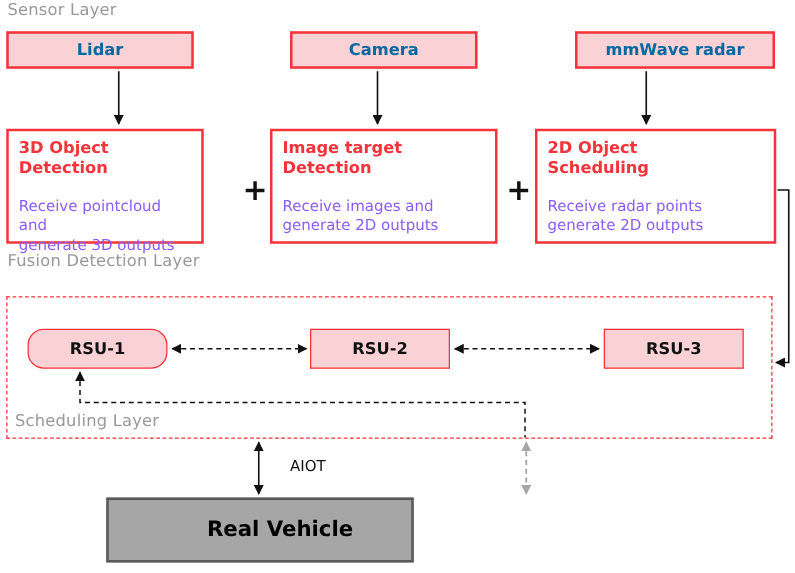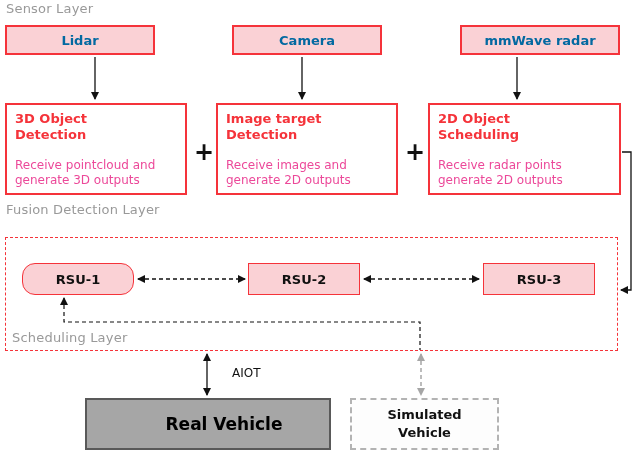--- a/index.html
+++ b/index.html
@@ -21,21 +21,21 @@
     background: #fff;
     border: 2px solid var(--red-stroke, #f5333a);
     padding: 6px 8px;
   }
   .det-title {
     color: var(--red-stroke, #f5333a);
     font-weight: bold; font-size: 13px; line-height: 1.25;
     white-space: pre-line;
   }
   .det-body {
-    margin-top: 14px; font-size: 12px; color: #ec4899; line-height: 1.3;
+    margin-top: 14px; font-size: 12px; color: #8b5cf6; line-height: 1.3;
     white-space: pre-line;
   }
 
   .plus { font-size: 24px; font-weight: bold; color: #111; }
 
   .dashed-container { border: 1px dashed var(--red-stroke, #f5333a); background: transparent; }
 
   .rsu-box {
     background: var(--pink-fill, #fad1d5);
     border: 1.5px solid var(--red-stroke, #f5333a);
@@ -100,21 +100,21 @@
   <div class="abs sensor-box" style="left:5px;   top:25px; width:150px; height:30px;">
     <span>Lidar</span>
   </div>
   <div class="abs sensor-box" style="left:232px; top:25px; width:150px; height:30px;">
     <span>Camera</span>
   </div>
   <div class="abs sensor-box" style="left:460px; top:25px; width:160px; height:30px;">
     <span>mmWave radar</span>
   </div>
 
-  <div class="abs det-box" style="left:5px; top:103px; width:182px; height:92px;">
+  <div class="abs det-box" style="left:5px; top:103px; width:158px; height:92px;">
     <div class="det-title">3D Object
 Detection</div>
     <div class="det-body">Receive pointcloud and
 generate 3D outputs</div>
   </div>
   <div class="abs plus" style="left:194px; top:138px;">+</div>
   <div class="abs det-box" style="left:216px; top:103px; width:182px; height:92px;">
     <div class="det-title">Image target
 Detection</div>
     <div class="det-body">Receive images and
@@ -138,18 +138,14 @@
   </div>
   <div class="abs rsu-box" style="left:483px; top:263px; width:112px; height:32px;">
     <span>RSU-3</span>
   </div>
 
   <div class="abs aiot-label" style="left:232px; top:366px;">AIOT</div>
 
   <div class="abs real-vehicle" style="left:85px; top:398px; width:246px; height:52px;">
     <span>Real Vehicle</span>
   </div>
-  <div class="abs sim-vehicle" style="left:350px; top:398px; width:149px; height:52px;">
-    <span>Simulated
-Vehicle</span>
-  </div>
 
 </div>
 
 </body></html>

